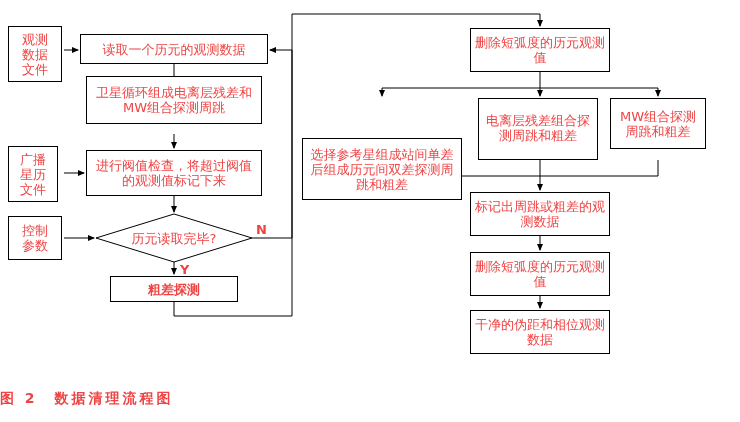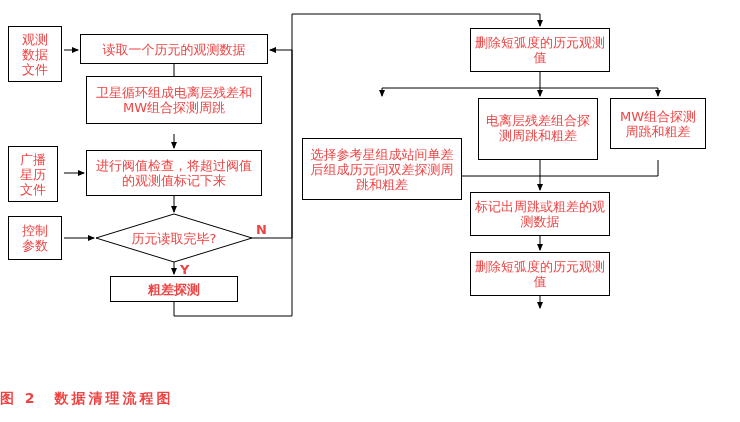--- a/index.html
+++ b/index.html
@@ -96,16 +96,17 @@
   <div class="node" style="left:302px;top:98px;width:160px;height:62px;margin-top:40px;">选择参考星组成站间单差后组成历元间双差探测周跳和粗差</div>
 
   <div class="node" style="left:478px;top:98px;width:120px;height:62px;font-family:Liberation Mono, monospace;">电离层残差组合探测周跳和粗差</div>
 
   <div class="node" style="left:610px;top:98px;width:96px;height:51px;">MW组合探测周跳和粗差</div>
 
   <div class="node" style="left:470px;top:192px;width:140px;height:44px;">标记出周跳或粗差的观测数据</div>
 
   <div class="node" style="left:470px;top:252px;width:140px;height:44px;">删除短弧度的历元观测值</div>
 
+  <div class="node" style="left:470px;top:310px;width:140px;height:44px;">干净的伪距和相位观测数据</div>
 
   <div class="caption">图 2　数据清理流程图</div>
 
 </div>
 
 </body></html>

